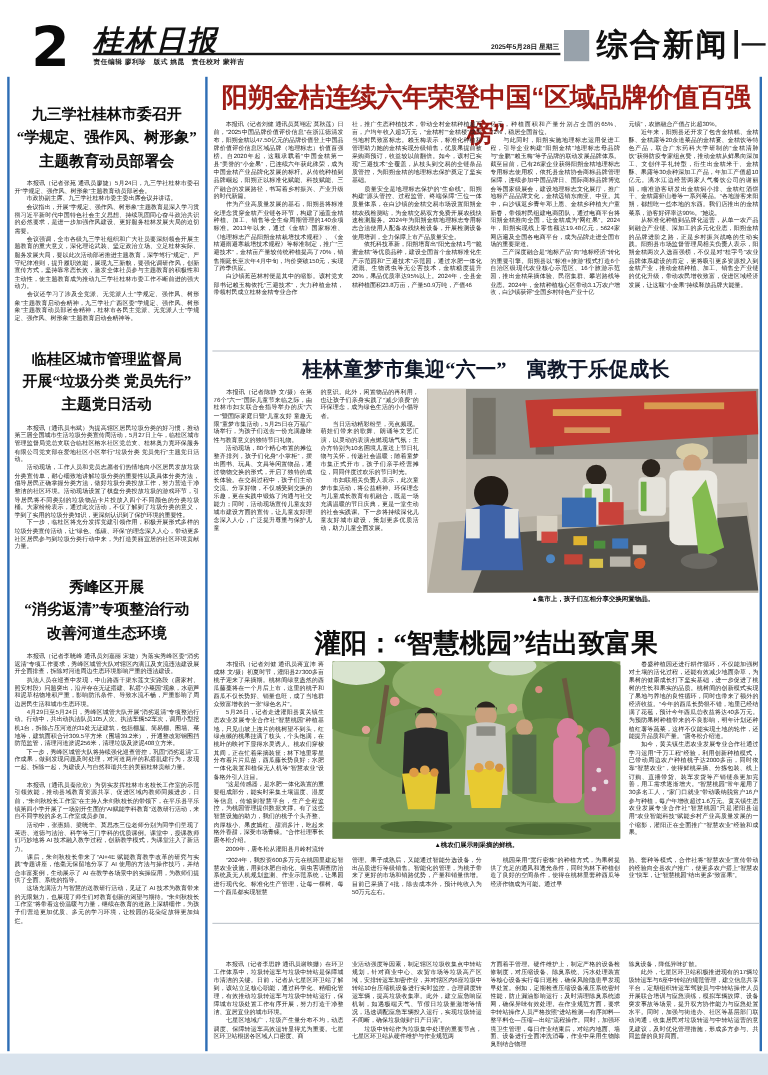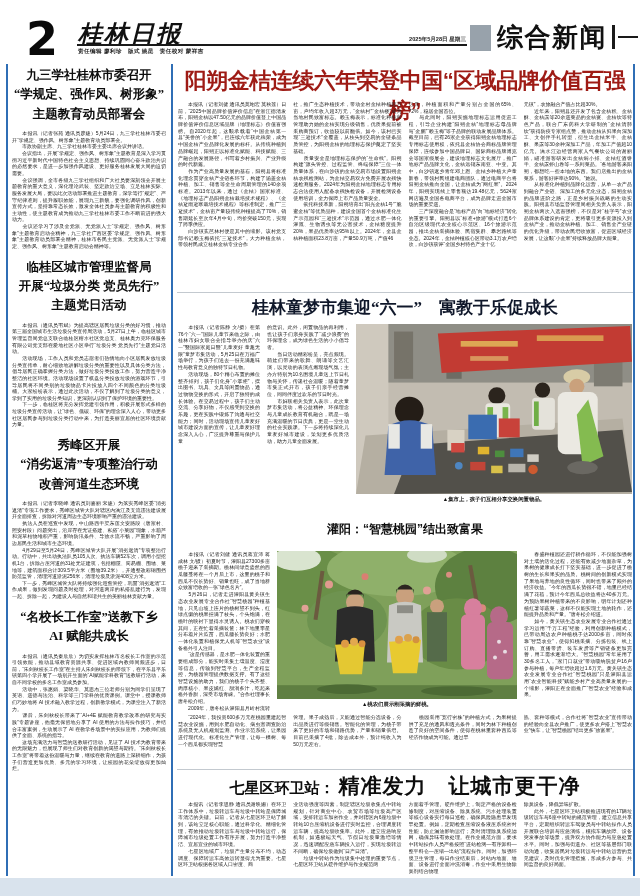--- a/index.html
+++ b/index.html
@@ -16,37 +16,37 @@
   .head-tail{position:absolute;left:618px;top:36px;width:20px;height:1.6px;background:#1a1a1a;}
   
   .vrule{position:absolute;top:64px;height:812px;width:2.4px;background:#2f6eb5;}
   .vr-a{left:6px}.vr-b{left:171px}.vr-c{left:633px}
   .divider{position:absolute;left:177px;width:456px;height:1px;background:#c3c9cf;}
   .dv1{top:292px}.dv2{top:769px}
   .footer-strip{position:absolute;left:0;top:878px;width:640px;height:18px;background:#d9e3ed;}
   
   .leftcol{position:absolute;left:12px;top:66px;width:154px;height:810px;overflow:hidden;}
   .leftcol article{margin-bottom:8px;}
-  .lc-head{margin:0 0 6px;font-family:"Liberation Serif","DejaVu Serif",serif;font-weight:900;font-size:12.5px;line-height:1.55;text-align:center;color:#0d0d0d;white-space:pre-line;}
+  .lc-head{margin:20px 0 6px;font-family:"Liberation Serif","DejaVu Serif",serif;font-weight:900;font-size:12.5px;line-height:1.55;text-align:center;color:#0d0d0d;white-space:pre-line;}
   .lc-body{font-size:5px;line-height:1.33;text-align:justify;color:#222;white-space:pre-line;}
   
   .mcol{font-size:5px;line-height:1.34;text-align:justify;color:#222;white-space:pre-line;overflow:hidden;}
   
   .secA-head{position:absolute;left:177px;top:66px;width:456px;text-align:center;font-size:22px;font-weight:900;color:#9e1b15;letter-spacing:-.5px;font-family:"Liberation Sans","DejaVu Sans",sans-serif;}
   .secA-cols{position:absolute;left:178px;top:101px;width:454px;height:187px;display:flex;gap:7px;}
   .secA-cols .mcol{flex:1;}
   
   .secB-head{position:absolute;left:177px;top:296px;width:456px;text-align:center;font-size:17px;font-weight:900;color:#0f172a;font-family:"Liberation Serif","DejaVu Serif",serif;}
   .secB-wrap{position:absolute;left:178px;top:324px;width:454px;height:192px;display:flex;gap:7px;}
   .secB-wrap .mcol{width:82px;flex:none;}
   figure{margin:0;flex:1;display:flex;flex-direction:column;}
   .photo{width:100%;display:block;background:#ccc;}
   figcaption{font-size:5.4px;font-weight:bold;color:#111;text-align:center;margin-top:2px;}
   
-  .secC-head{position:absolute;left:177px;top:521px;width:456px;text-align:center;font-size:12px;font-weight:900;color:#0d0d0d;font-family:Liberation Sans, sans-serif;}
+  .secC-head{position:absolute;left:177px;top:521px;width:456px;text-align:center;font-size:22px;font-weight:900;color:#0d0d0d;font-family:Liberation Serif, serif;}
   .secC-wrap{position:absolute;left:178px;top:551px;width:454px;height:160px;display:flex;gap:7px;}
   .secC-left{width:92px;flex:none;}
   .secC-right{width:108px;flex:none;}
   .secC-bottom{position:absolute;left:178px;top:714px;width:454px;height:52px;display:flex;gap:7px;}
   .secC-bottom .mcol{flex:1;}
   
   .secD-head{position:absolute;left:177px;top:772px;width:456px;text-align:center;color:#0d0d0d;font-family:"Liberation Serif","DejaVu Serif",serif;}
   .secD-prefix{font-size:15px;font-weight:900;}
   .secD-main{font-size:21px;font-weight:900;letter-spacing:1px;}
   .secD-cols{position:absolute;left:178px;top:801px;width:454px;height:74px;display:flex;gap:7px;}
@@ -96,22 +96,20 @@
     <article>
       <h2 class="lc-head">秀峰区开展
 “消劣返清”专项整治行动
 改善河道生态环境</h2>
       <div class="lc-body">　　本报讯（记者李晓峰 通讯员刘嘉丽 宋婕）为落实秀峰区委“消劣返清”专项工作要求，秀峰区城管大队对辖区内漓江及支流违法建设展开全面排查，拆除对河道周边生态环境影响严重的违法建设。
 　　执法人员在巡查中发现，中山路西干渠东莲文安路段（唐家村、照安村段）问题突出，沿岸存在无证搭建、私搭“小菜园”现象，水葫芦和泥草枯物堆积严重，影响防汛条件、导致水流不畅，严重影响了周边居民生活和城市生态环境。
 　　4月29日至5月24日，秀峰区城管大队开展“消劣返清”专项整治行动。行动中，共出动执法队员105人次、执法车辆52车次，调用小型挖机1台，拆除占压河道的31处无证建筑，包括棚屋、简易棚、围墙、菜地等，建筑面积合计309.5平方米（围墙39.2米），开通整改彩钢围挡防范监管，清理河道淤泥256米，清理垃圾及淤泥408立方米。
 　　下一步，秀峰区城管大队将持续强化巡查管控，巩固“消劣返清”工作成果，做到发现问题及时处理，对河道两岸的私搭乱建行为，发现一起、拆除一起，为建设人与自然和谐共生的美丽桂林贡献力量。</div>
     </article>
     <article>
-      <h2 class="lc-head">“名校长工作室”送教下乡
-AI 赋能共成长</h2>
       <div class="lc-body">　　本报讯（通讯员秦欣欣）为切实发挥桂林市名校长工作室的示范引领效能，推动县域教育资源共享、促进区域内教师同频进步，日前，“朱剑秋校长工作室”在主持人朱剑秋校长的带领下，在平乐县平乐镇第四小学开展了一场别开生面的“AI赋能学科教育”送教研行活动，来自不同学校的多名工作室成员参加。
 　　活动中，张惠娟、梁晓华、莫思杰三位老师分别为同学们呈现了英语、道德与法治、科学等三门学科的优质课例。课堂中，授课教师们巧妙地将 AI 技术融入教学过程，创新教学模式，为课堂注入了新活力。
 　　课后，朱剑秋校长带来了“AI+4E 赋能教育教学改革的研究与实践”专题讲座，他毫无保留地分享了 AI 使用的方法与操作技巧，并结合丰富案例，生动展示了 AI 在教学各场景中的实操应用，为教师们提供了全面、系统的指导。
 　　这场充满活力与智慧的送教研行活动，见证了 AI 技术为教育带来的无限魅力，也展现了师生们对教育创新的渴望与期待。“朱剑秋校长工作室”将带着这份温暖与力量，继续在教育的道路上深耕细作，为孩子们营造更加优质、多元的学习环境，让校园的花朵绽放得更加灿烂。</div>
     </article>
   </div>
 
   <div class="secA-head">阳朔金桔连续六年荣登中国“区域品牌价值百强榜”</div>
   <div class="secA-cols">
     <div class="mcol">　　本报讯（记者刘健 通讯员莫翊宏 莫秋莲）日前，“2025中国品牌价值评价信息”在浙江德清发布，阳朔金桔以47.50亿元的品牌价值登上中国品牌价值评价信息区域品牌（地理标志）价值百强榜。自2020年起，这颗承载着“中国金桔第一县”美誉的“小金果”，已连续六年获此殊荣，成为中国金桔产业品牌化发展的标杆。从传统种植到品牌崛起，阳朔正以标准化赋能、科技赋能、三产融合的发展路径，书写着乡村振兴、产业升级的时代新篇。
@@ -240,24 +238,20 @@
     <div class="mcol secC-right">　　春盛种植园还进行耕作循环，不仅能加强树对土壤的活化过程，还能有效减少地面杂草，为果树的健康成长打下坚实基础，进一步促进了桃树的生长和果实的品质。桃树间的创新模式实现了果地与养地的良性循环，同时也带来了额外的经济收益。“今年的西瓜长势很不错，地里已经结满了花苞，预计今年西瓜总收益将达40多万元。为预防果树种植带来的不良影响，明年计划还种植红薯等蔬菜，这样不仅能实现土地的轮作，还能提升品质和产量。”唐冬松介绍道。
 　　如今，黄关镇生态农业发展专业合作社通过学习运用“千万工程”经验，利用创新种植模式，已带动周边农户种植桃子达2000多亩，同时依靠“智慧农业”，使得鲜桃采摘、分拣包装、线上订购、直播带货、装车发货等产销链条更加完善，用工需求逐渐增大。“智慧桃园”常年雇用了30多名工人，“家门口就业”带动吸纳脱贫户16户参与种植，每户年增收超过1.6万元。黄关镇生态农业发展专业合作社“智慧桃园”只是灌阳县运用“农业智能科技”赋能乡村产业高质量发展的一个缩影，灌阳正在全面推广“智慧农业”经验和成果。</div>
   </div>
   <div class="secC-bottom">
     <div class="mcol">　　“2024年，我投资600多万元在桃园里建起智慧农业设施，用到水肥自动化、病虫害调查防治系统及无人机规划监测、作业示范系统，让果园进行现代化、标准化生产管理，让每一棵树、每一个西瓜都实现智慧</div>
     <div class="mcol">管理。果子成熟后，又能通过智能分选设备，分出品质进行等级销售。智能化的管理，为桃子带来了更好的市场和销路优势，产量和销量倍增。目前已采摘了4批，除去成本外，预计纯收入为50万元左右。</div>
     <div class="mcol">　　桃园采用“宽行密株”的种植方式，为果树提供了充足的通风和透光条件，同时为林下种植创造了良好的空间条件，使得在桃林里套种西瓜等经济作物成为可能。通过早</div>
     <div class="mcol">熟、套种等模式，合作社将“智慧农业”宣传带动的经验向全县农户推广，使更多农户搭上“智慧农业”快车，让“智慧桃园”结出更多“致富果”。</div>
   </div>
 
-  <div class="secD-head">
-    <span class="secD-prefix">七星区环卫站：</span>
-    <span class="secD-main">精准发力　让城市更干净</span>
-  </div>
   <div class="secD-cols">
     <div class="mcol">　　本报讯（记者李思静 通讯员谢映姗）在环卫工作体系中，垃圾转运车与垃圾中转站是保障城市清洁的关键。日前，记者从七星区环卫站了解到，该站立足核心职能，通过科学化、精细化管理，有效推动垃圾转运车与垃圾中转站运行，保障城市垃圾处置工作有序开展，努力打造干净整洁、宜居宜业的城市环境。
 　　七星区地域广，垃圾产生量分布不均，动态调度、保障转运车高效运转显得尤为重要。七星区环卫站根据各区域人口密度、商</div>
     <div class="mcol">业活动强度等因素，制定辖区垃圾收集点中转站规划，针对商业中心、农贸市场等垃圾高产区域，安排转运车加密作业，并对辖区内6座垃圾中转站10台压缩机设备进行实时监控，合理调度转运车辆，提高垃圾收集率。此外，建立应急响应机制，如遇极端天气、节假日垃圾量激增等情况，迅速调配应急车辆投入运行，实现垃圾转运不间断，确保垃圾做到“日产日清”。
 　　垃圾中转站作为垃圾集中处理的重要节点，七星区环卫站从硬件维护与作业规范两</div>
     <div class="mcol">方面着手管理。硬件维护上，制定严格的设备检修制度，对压缩设备、除臭系统、污水处理装置等核心设备实行每日巡检，确保风险隐患早发现早处置。例如，定期检查压缩设备液压系统密封性能，防止漏油影响运行；及时清理除臭系统滤网，确保异味有效处理。在作业规范方面，要求中转站操作人员严格按照“进站检测—有序卸料—整平料仓—压缩—出站”流程操作。同时，加强环境卫生管理，每日作业结束后，对站内地面、墙面、设备进行全面冲洗消毒，作业中采用生物除臭剂结合物理</div>
     <div class="mcol">除臭设备，降低异味扩散。
 　　此外，七星区环卫站积极推进现有的17辆垃圾转运车与6座中转站的规范管理，建立信息共享平台，定期组织转运车驾驶员与中转站操作人员开展联合培训与应急演练，模拟车辆故障、设备突发事故等场景，提升双方协作能力与应急处置水平。同时，加强与街道办、社区等基层部门联动沟通，收集居民对垃圾转运与中转站运营的意见建议，及时优化管理措施，形成多方参与、共同监督的良好局面。</div>
   </div>
 

